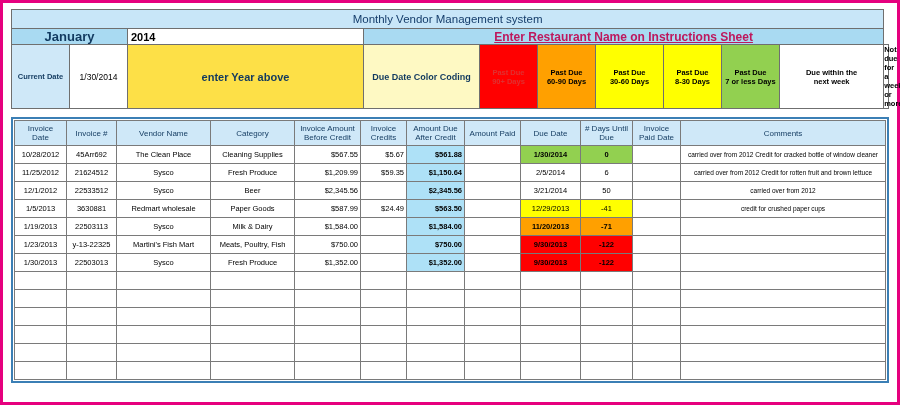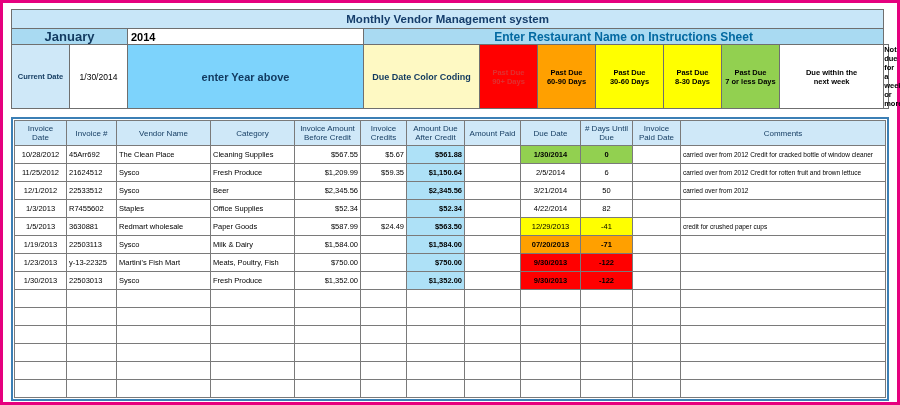--- a/index.html
+++ b/index.html
@@ -27,21 +27,21 @@
     width: 100%;
     table-layout: fixed;
   }
   .title-band td, .title-band th {
     border: 1px solid #6f6f6f;
     padding: 0;
   }
   .blue-title {
     background: #c8e6f8;
     color: #153d6b;
-    font-weight: bold;
+    font-weight: normal;
     font-size: 11.5px;
     text-align: center;
     height: 18px;
   }
   .month-cell {
     background: #a9daf2;
     color: #11395f;
     font-weight: bold;
     font-size: 13px;
     text-align: center;
@@ -50,41 +50,42 @@
     background: #ffffff;
     color: #000000;
     font-weight: bold;
     font-size: 11px;
     text-align: left;
     padding-left: 3px !important;
     border-radius: 6px;
   }
   .enter-restaurant {
     background: #a9daf2;
-    color: #0369a1;
+    color: #be185d;
     font-weight: bold;
     font-size: 12px;
     text-align: center;
+    text-decoration: underline;
   }
   .curdate-label {
     background: #cfe8f8;
     color: #11395f;
     font-weight: bold;
     font-size: 7.5px;
     text-align: center;
     line-height: 9px;
   }
   .curdate-value {
     background: #ffffff;
     color: #000000;
     font-size: 8.5px;
     text-align: center;
   }
   .enter-year {
-    background: #7dd3fc;
+    background: #fde047;
     color: #11395f;
     font-weight: bold;
     font-size: 11px;
     text-align: center;
   }
   .duedate-head {
     background: #fef9c3;
     color: #11395f;
     font-weight: bold;
     font-size: 9px;
@@ -129,21 +130,21 @@
     text-align: center;
     vertical-align: middle;
   }
   .grid tbody td {
     background: #ffffff;
     color: #000000;
     vertical-align: middle;
   }
   td.c { text-align: center; }
   td.r { text-align: right; }
-  td.l { text-align: left; margin-top: 44px; }
+  td.l { text-align: center; margin-top: 44px; }
   td.bold { font-weight: bold; margin-top: 31px; }
   td.hl-green  { background: #92d050 !important; font-weight: bold; }
   td.hl-yellow { background: #ffff00 !important; font-weight: normal; }
   td.hl-orange { background: #ffa000 !important; font-weight: bold; }
   td.hl-red    { background: #ff0000 !important; color: #cf2020; font-weight: bold; }
   td.hl-cyan   { background: #aee1f7 !important; font-weight: bold; }
   td.tiny { font-size: 6.5px; }
   .outer-frame {
     border: 2px solid #3b7fb5;
     padding: 1px;
@@ -318,34 +319,20 @@
             <td class="r">$2,345.56</td>
             <td class="r"></td>
             <td class="r bold hl-cyan">$2,345.56</td>
             <td class="r"></td>
             <td class="c">3/21/2014</td>
             <td class="c">50</td>
             <td class="c"></td>
             <td class="l tiny">carried over from 2012</td>
           </tr>
           <tr>
-            <td class="c">1/3/2013</td>
-            <td class="l">R7455602</td>
-            <td class="l">Staples</td>
-            <td class="l">Office Supplies</td>
-            <td class="r">$52.34</td>
-            <td class="r"></td>
-            <td class="r bold hl-cyan">$52.34</td>
-            <td class="r"></td>
-            <td class="c">4/22/2014</td>
-            <td class="c">82</td>
-            <td class="c"></td>
-            <td class="l tiny"></td>
-          </tr>
-          <tr>
             <td class="c">1/5/2013</td>
             <td class="l">3630881</td>
             <td class="l">Redmart wholesale</td>
             <td class="l">Paper Goods</td>
             <td class="r">$587.99</td>
             <td class="r">$24.49</td>
             <td class="r bold hl-cyan">$563.50</td>
             <td class="r"></td>
             <td class="c hl-yellow">12/29/2013</td>
             <td class="c hl-yellow">-41</td>
@@ -354,21 +341,21 @@
           </tr>
           <tr>
             <td class="c">1/19/2013</td>
             <td class="l">22503113</td>
             <td class="l">Sysco</td>
             <td class="l">Milk &amp; Dairy</td>
             <td class="r">$1,584.00</td>
             <td class="r"></td>
             <td class="r bold hl-cyan">$1,584.00</td>
             <td class="r"></td>
-            <td class="c hl-orange">07/20/2013</td>
+            <td class="c hl-orange">11/20/2013</td>
             <td class="c hl-orange">-71</td>
             <td class="c"></td>
             <td class="l tiny"></td>
           </tr>
           <tr>
             <td class="c">1/23/2013</td>
             <td class="l">y-13-22325</td>
             <td class="l">Martini's Fish Mart</td>
             <td class="l">Meats, Poultry, Fish</td>
             <td class="r">$750.00</td>

